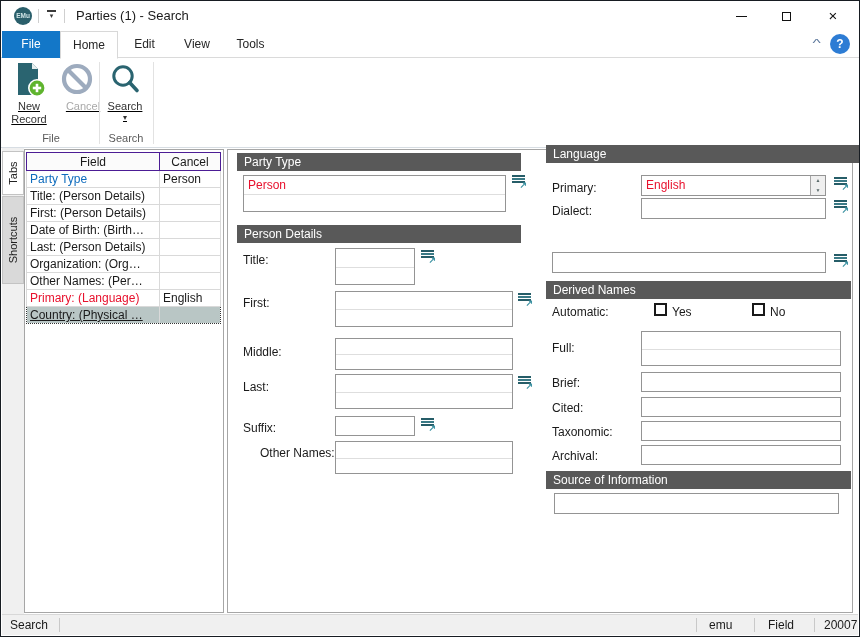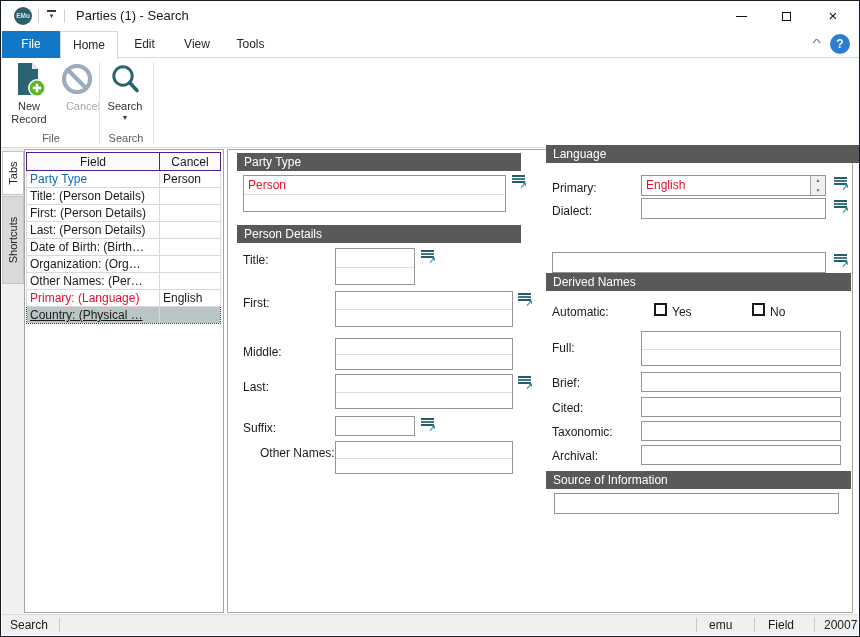--- a/index.html
+++ b/index.html
@@ -33,21 +33,21 @@
                  height:28px; z-index:2; }
   .collapse-ic { position:absolute; right:40px; top:6px; font-size:11px; color:#5f7a9d;
                  transform:scaleX(1.6); cursor:default; }
   .help-btn { position:absolute; right:9px; top:3px; width:20px; height:20px; border-radius:50%;
               background:#2d7cd4; color:#fff; font-size:12px; font-weight:bold; text-align:center;
               line-height:20px; cursor:default; }
 
   
   .ribbon { position:absolute; left:0; top:57px; right:0; height:90px; background:#fff;
             border-bottom:1px solid #d7dde3; }
-  .rbtn { position:absolute; top:4px; width:48px; height:72px; text-align:center; cursor:default; }
+  .rbtn { position:absolute; top:4px; width:48px; height:72px; text-align:center; cursor:default;text-decoration:underline; }
   .rbtn .ric { display:block; margin:0 auto; }
   .rbtn .rlab { font-size:11px; color:#333; line-height:13px; margin-top:2px; }
   .rbtn.disabled .rlab { color:#a9a9a9;margin-left:12px; }
   .rbtn .drop { font-size:8px; color:#333; line-height:9px; }
   .rsep { position:absolute; top:4px; width:1px; height:82px; background:#e2e2e2; }
   .rglabel { position:absolute; bottom:3px; font-size:11px; color:#5a5a5a; text-align:center; }
 
   
   .side-strip { position:absolute; left:1px; top:147px; width:22px; height:466px; background:#f0f0f0; }
   .side-tab { position:absolute; left:1px; width:22px; display:flex; align-items:center;
@@ -191,25 +191,25 @@
         </tr>
       <tr>
         <td>Title: (Person Details)</td>
         <td></td>
         </tr>
       <tr>
         <td>First: (Person Details)</td>
         <td></td>
         </tr>
       <tr>
+        <td>Date of Birth: (Birth…</td>
+        <td></td>
+        </tr>
+      <tr>
         <td>Last: (Person Details)</td>
-        <td></td>
-        </tr>
-      <tr>
-        <td>Date of Birth: (Birth…</td>
         <td></td>
         </tr>
       <tr>
         <td>Organization: (Org…</td>
         <td></td>
         </tr>
       <tr>
         <td>Other Names: (Per…</td>
         <td></td>
         </tr>
@@ -299,21 +299,21 @@
     <span class="bars"></span>
     <span class="arr">↗</span>
   </div>
 
   <div class="fbox" style="left:551px;top:251px;width:274px;height:21px"></div>
   <div class="lookup" style="left:832px;top:253px">
     <span class="bars"></span>
     <span class="arr">↗</span>
   </div>
 
-  <div class="sec-hdr" style="left:545px;top:272px;width:305px">Derived Names</div>
+  <div class="sec-hdr" style="left:545px;top:280px;width:305px">Derived Names</div>
   <div class="lbl" style="left:551px;top:304px">Automatic:</div>
   <span class="cbx" style="left:653px;top:302px"></span>
   <div class="lbl" style="left:671px;top:304px">Yes</div>
   <span class="cbx" style="left:751px;top:302px"></span>
   <div class="lbl" style="left:769px;top:304px">No</div>
 
   <div class="lbl" style="left:551px;top:340px">Full:</div>
   <div class="fbox" style="left:640px;top:330px;width:200px;height:35px">
     <i></i>
     </div>

